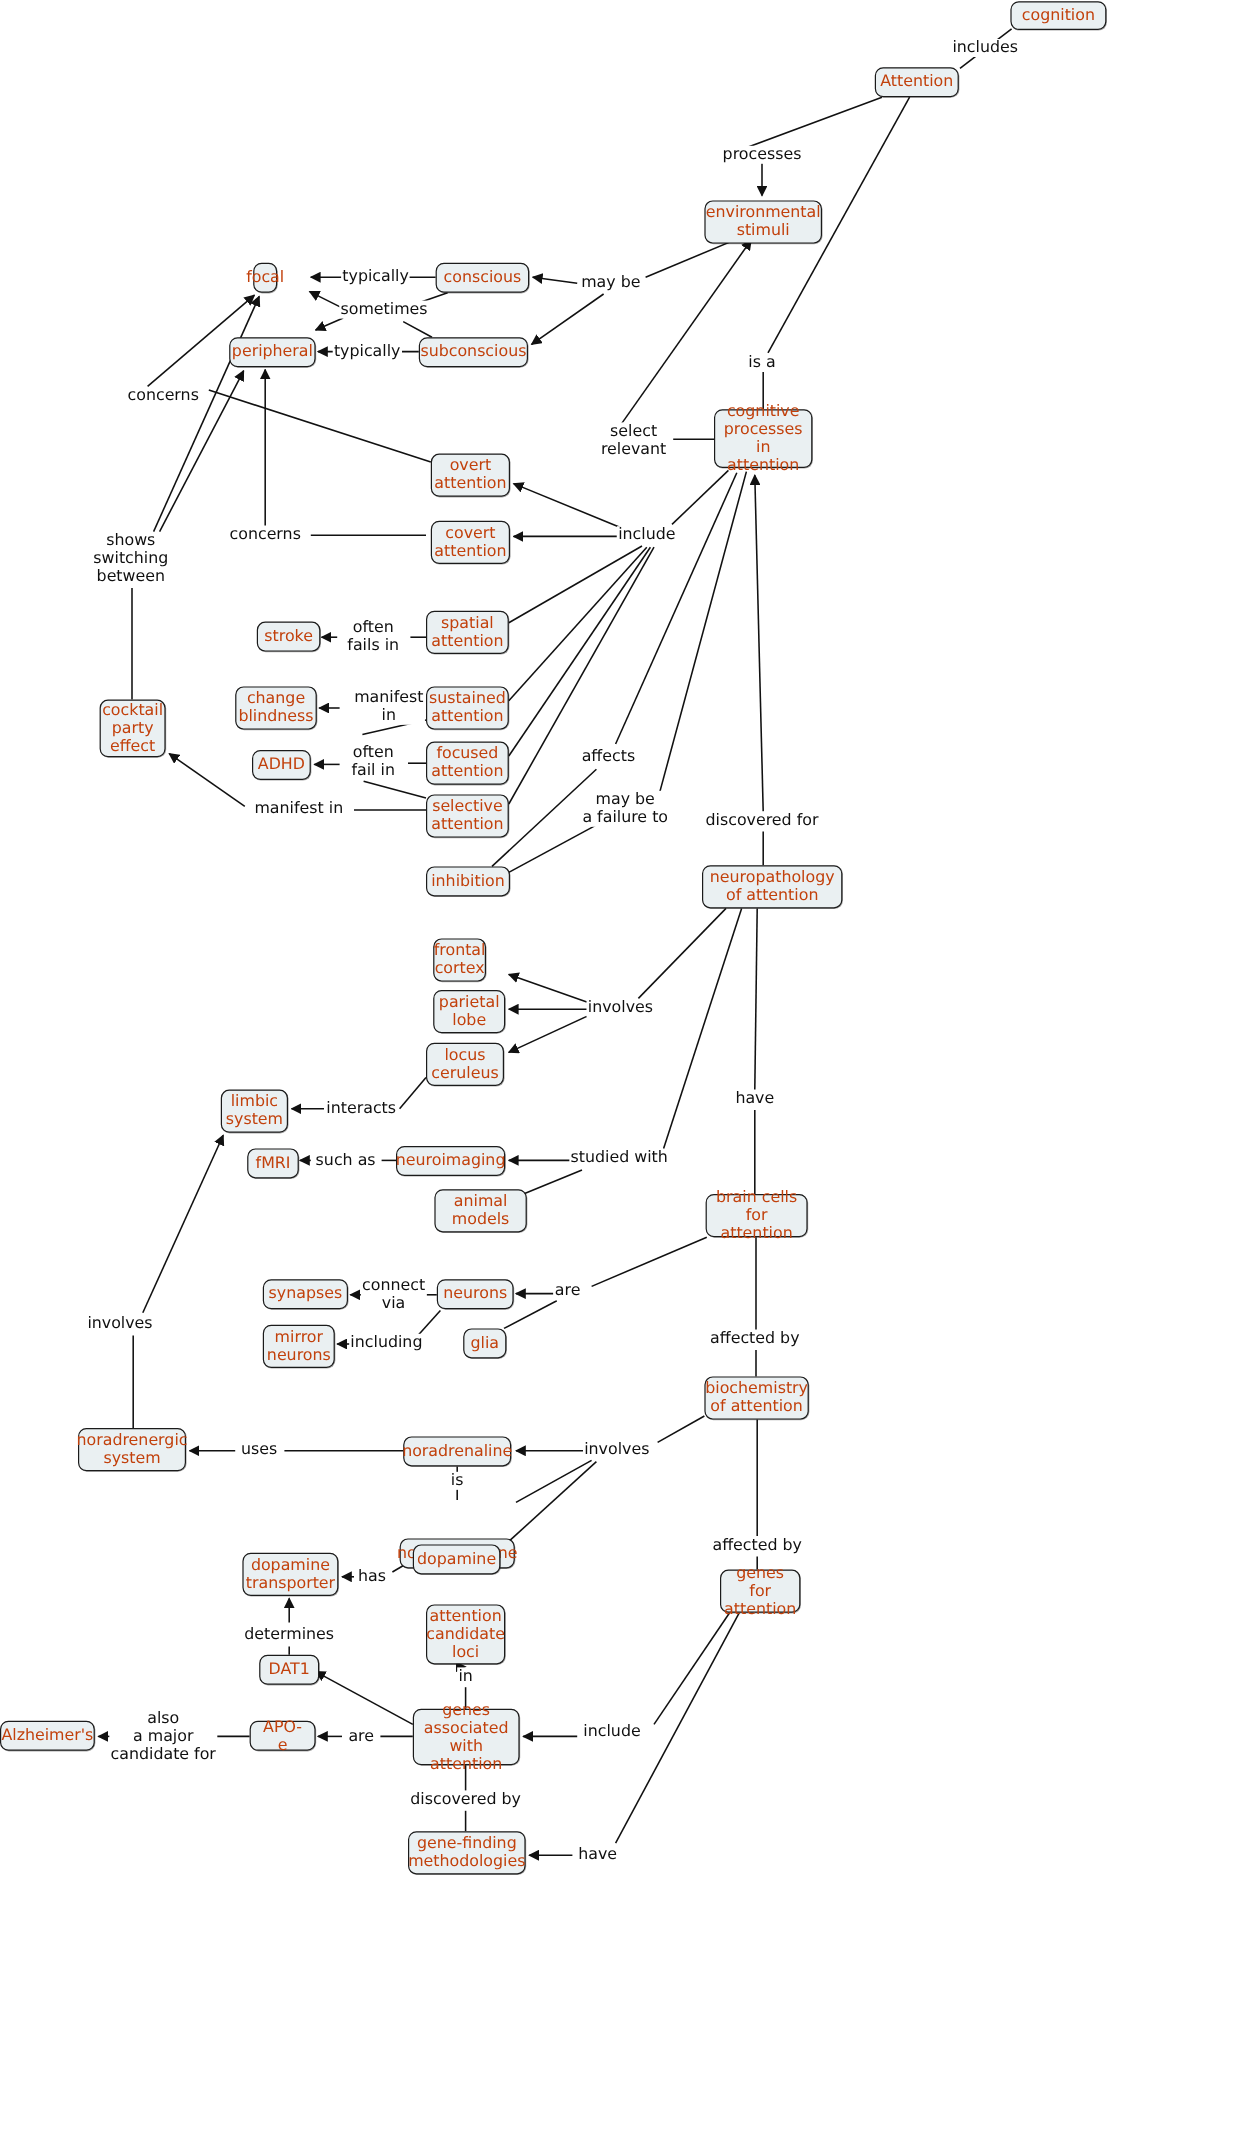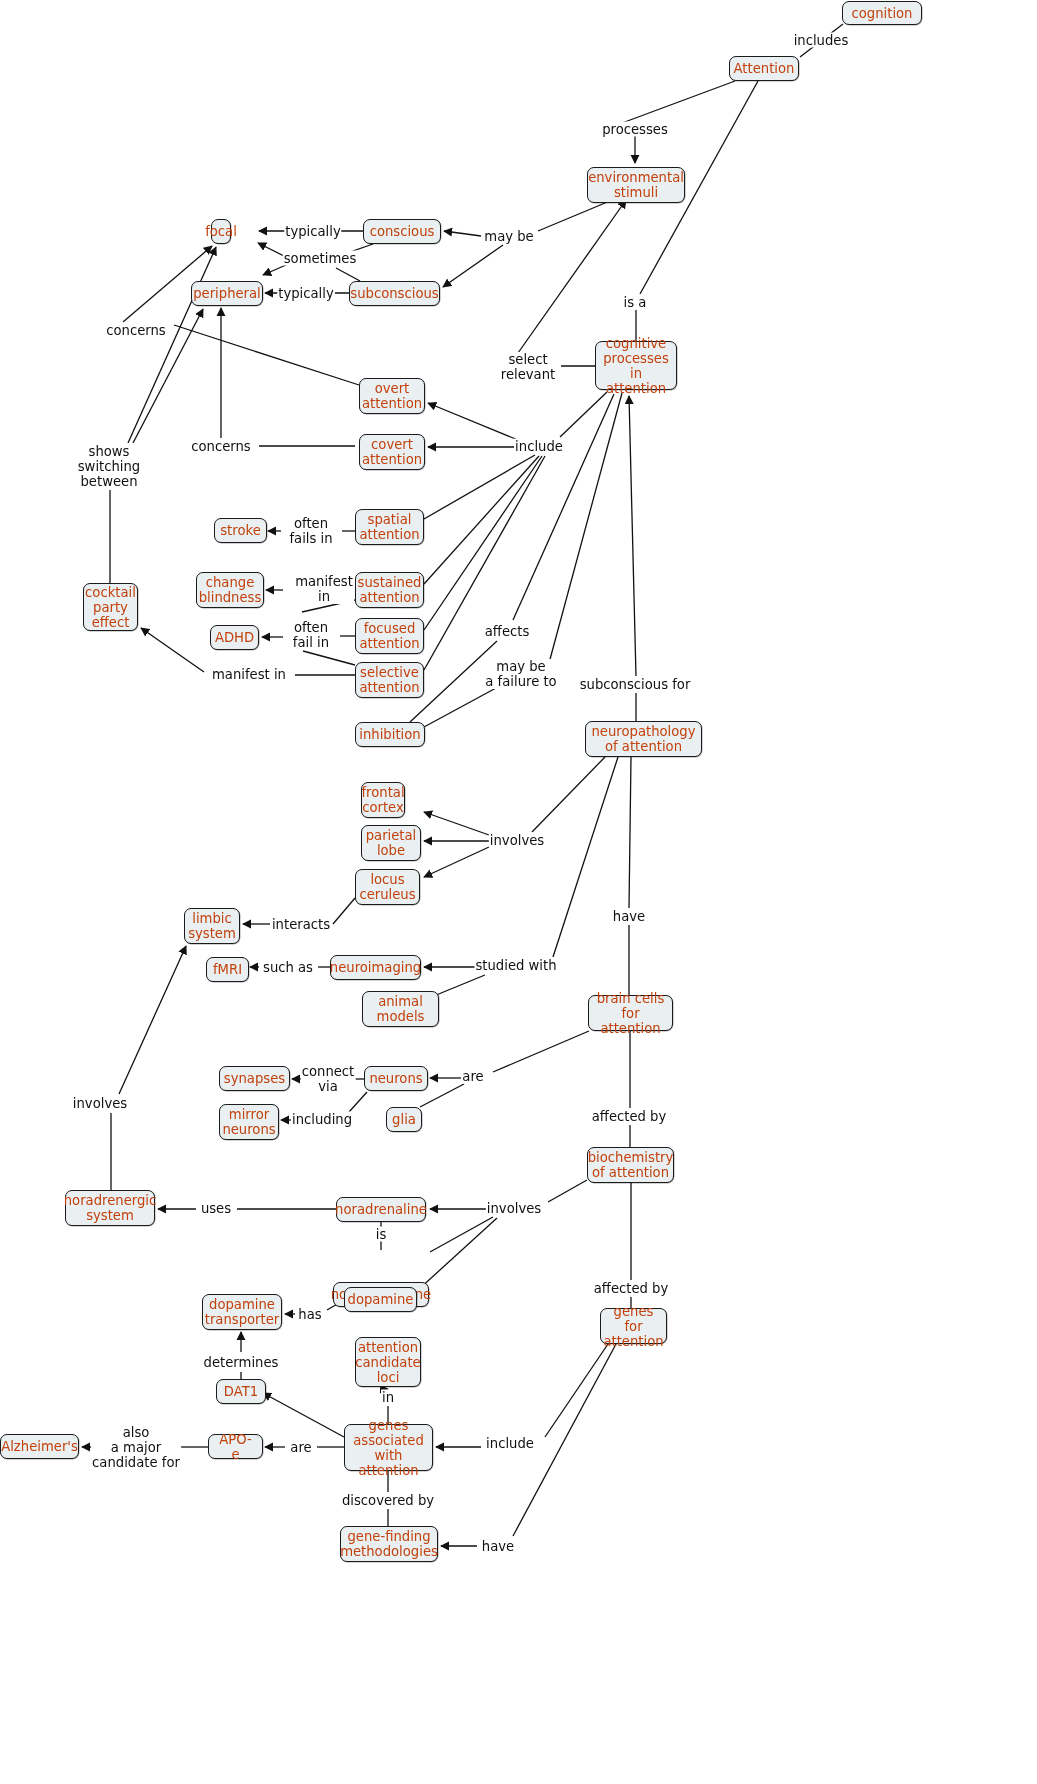--- a/index.html
+++ b/index.html
@@ -237,21 +237,21 @@
       <div class="lbl" style="left: 311px; top: 531px;">often
 fails in</div>
       <div class="lbl" style="left: 313px; top: 589px; margin-left: 11px;">manifest
 in</div>
       <div class="lbl" style="left: 311px; top: 635px;">often
 fail in</div>
       <div class="lbl" style="left: 249px; top: 674px;">manifest in</div>
       <div class="lbl" style="left: 507px; top: 631px;">affects</div>
       <div class="lbl" style="left: 521px; top: 674px;">may be
 a failure to</div>
-      <div class="lbl" style="left: 635px; top: 684px;">subconscious for</div>
+      <div class="lbl" style="left: 635px; top: 684px;">discovered for</div>
       <div class="lbl" style="left: 517px; top: 840px;">involves</div>
       <div class="lbl" style="left: 301px; top: 924px;">interacts</div>
       <div class="lbl" style="left: 288px; top: 967px;">such as</div>
       <div class="lbl" style="left: 516px; top: 965px;">studied with</div>
       <div class="lbl" style="left: 629px; top: 916px;">have</div>
       <div class="lbl" style="left: 328px; top: 1079px;">connect
 via</div>
       <div class="lbl" style="left: 473px; top: 1076px;">are</div>
       <div class="lbl" style="left: 322px; top: 1119px;">including</div>
       <div class="lbl" style="left: 629px; top: 1116px;">affected by</div>

